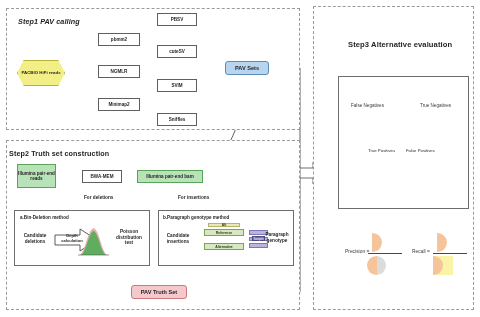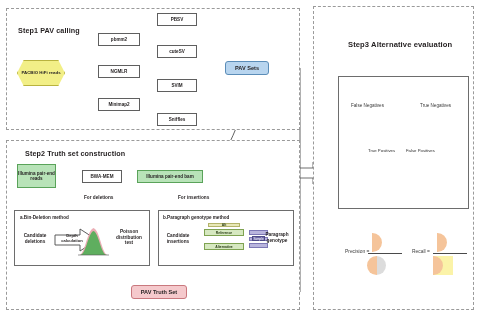--- a/index.html
+++ b/index.html
@@ -8,22 +8,22 @@
   .root{position:absolute;left:0;top:0;width:480px;height:317px;background:#fff;}
 
   
   .panel{position:absolute;border:1px dashed #9a9a9a;background:#fff;box-sizing:border-box;}
   #panel-step1{left:6px;top:8px;width:294px;height:122px;}
   #panel-step2{left:6px;top:140px;width:294px;height:170px;}
   #panel-step3{left:313px;top:6px;width:161px;height:304px;}
 
   .step-title{position:absolute;font-size:7.2px;font-weight:bold;color:#231f20;
               letter-spacing:.1px;white-space:nowrap;}
-  #title-step1{left:18px;top:26px;}
-  #title-step2{left:16px;top:149px;padding-left:9px;}
+  #title-step1{left:18px;top:17px;font-style:italic;}
+  #title-step2{left:0;top:149px;padding-left:9px;}
   #title-step3{left:348px;top:40px;font-size:7.6px;}
 
   
   .box{position:absolute;box-sizing:border-box;display:flex;align-items:center;
        justify-content:center;text-align:center;font-size:4.6px;font-weight:bold;
        line-height:1.18;color:#231f20;background:#fff;border:1px solid #6d6d6d;}
   .box.white{background:#ffffff;border-color:#5f5f5f;}
   .box.blue{background:#b8d5ef;border:1px solid #5b8db8;border-radius:3px;font-size:5.6px;}
   .box.green{background:#b8e3b8;border:1px solid #5aa35a;}
   .box.pink{background:#f5c9cc;border:1px solid #c9787e;border-radius:3px;font-size:5.6px;}

